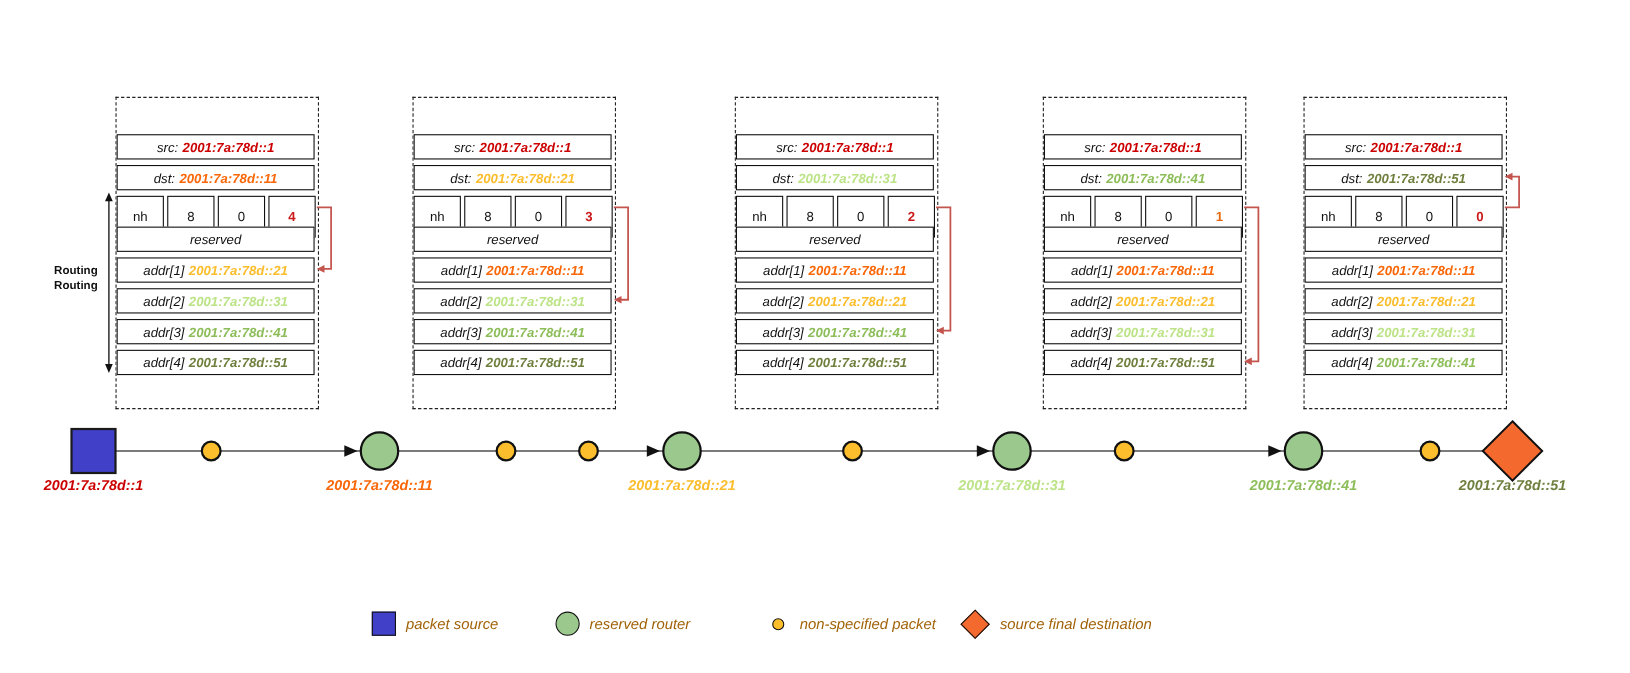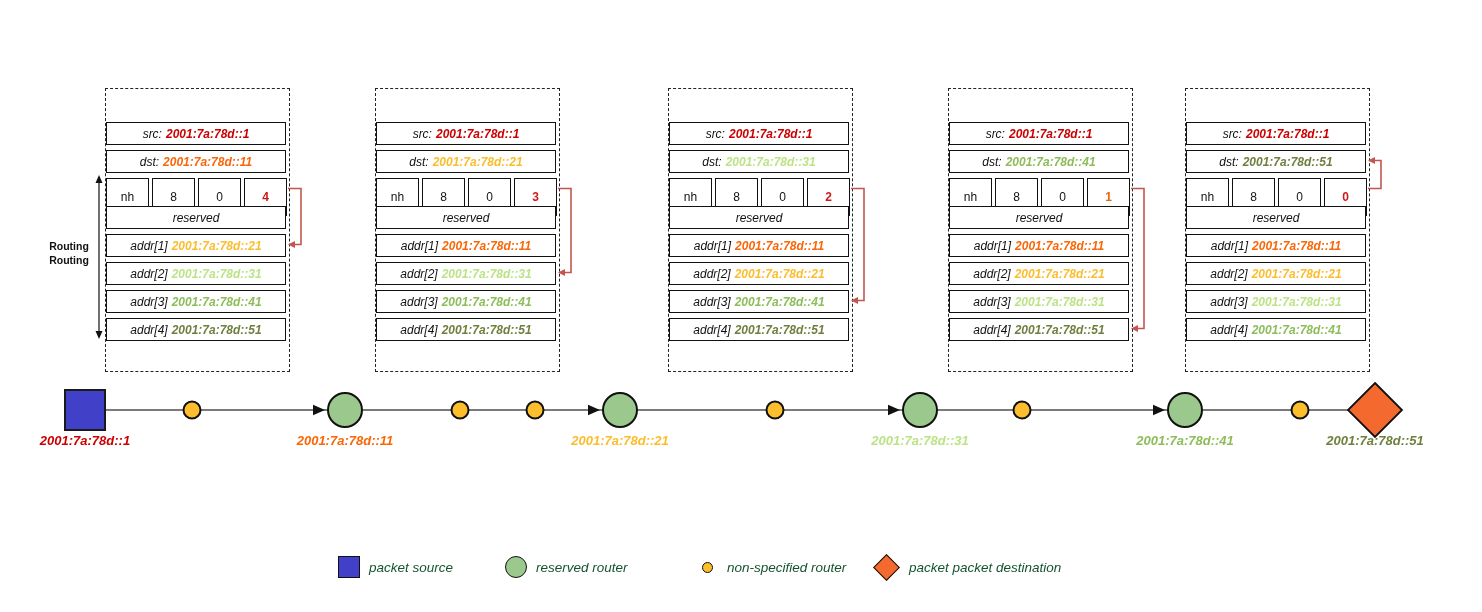--- a/index.html
+++ b/index.html
@@ -25,21 +25,21 @@
   #rh-label{position:absolute;left:40px;top:240px;width:58px;text-align:center;
             font-size:10.5px;font-weight:bold;color:#111;line-height:1.3;}
   #overlay-svg{position:absolute;left:0;top:0;width:1482px;height:612px;pointer-events:none;}
 
   
   .node-label{position:absolute;top:433px;width:170px;text-align:center;
               font-size:13px;font-style:italic;font-weight:bold;white-space:nowrap;}
 
   
   .legend-item{position:absolute;top:552px;height:30px;display:flex;align-items:center;gap:9px;}
-  .legend-label{font-size:13.5px;font-style:italic;color:#14532d;white-space:nowrap;}
+  .legend-label{font-size:13.5px;font-style:italic;color:#a16207;white-space:nowrap;}
   .lg-square{width:20px;height:20px;border:1.6px solid #111;}
   .lg-circle{width:20px;height:20px;border:1.6px solid #111;border-radius:50%;}
   .lg-dot{width:9px;height:9px;border:1.6px solid #111;border-radius:50%;margin:0 5px;}
   .lg-diamond{width:17px;height:17px;border:1.6px solid #111;transform:rotate(45deg);margin:0 4px;}
 </style>
 </head>
 <body>
 
 <div id="canvas">
   <div id="rh-label">
@@ -272,20 +272,20 @@
       <div class="legend-item" style="left: 338px;">
         <span class="lg-square" style="background: rgb(64, 64, 200);"></span>
         <span class="legend-label">packet source</span>
       </div>
       <div class="legend-item" style="left: 505px;">
         <span class="lg-circle" style="background: rgb(155, 200, 140);"></span>
         <span class="legend-label">reserved router</span>
       </div>
       <div class="legend-item" style="left: 697px;">
         <span class="lg-dot" style="background: rgb(252, 190, 45);"></span>
-        <span class="legend-label">non-specified router</span>
+        <span class="legend-label">non-specified packet</span>
       </div>
       <div class="legend-item" style="left: 873px;">
         <span class="lg-diamond" style="background: rgb(244, 105, 46);"></span>
-        <span class="legend-label">packet packet destination</span>
+        <span class="legend-label">source final destination</span>
       </div>
     </div>
 </div>
 
 </body></html>

